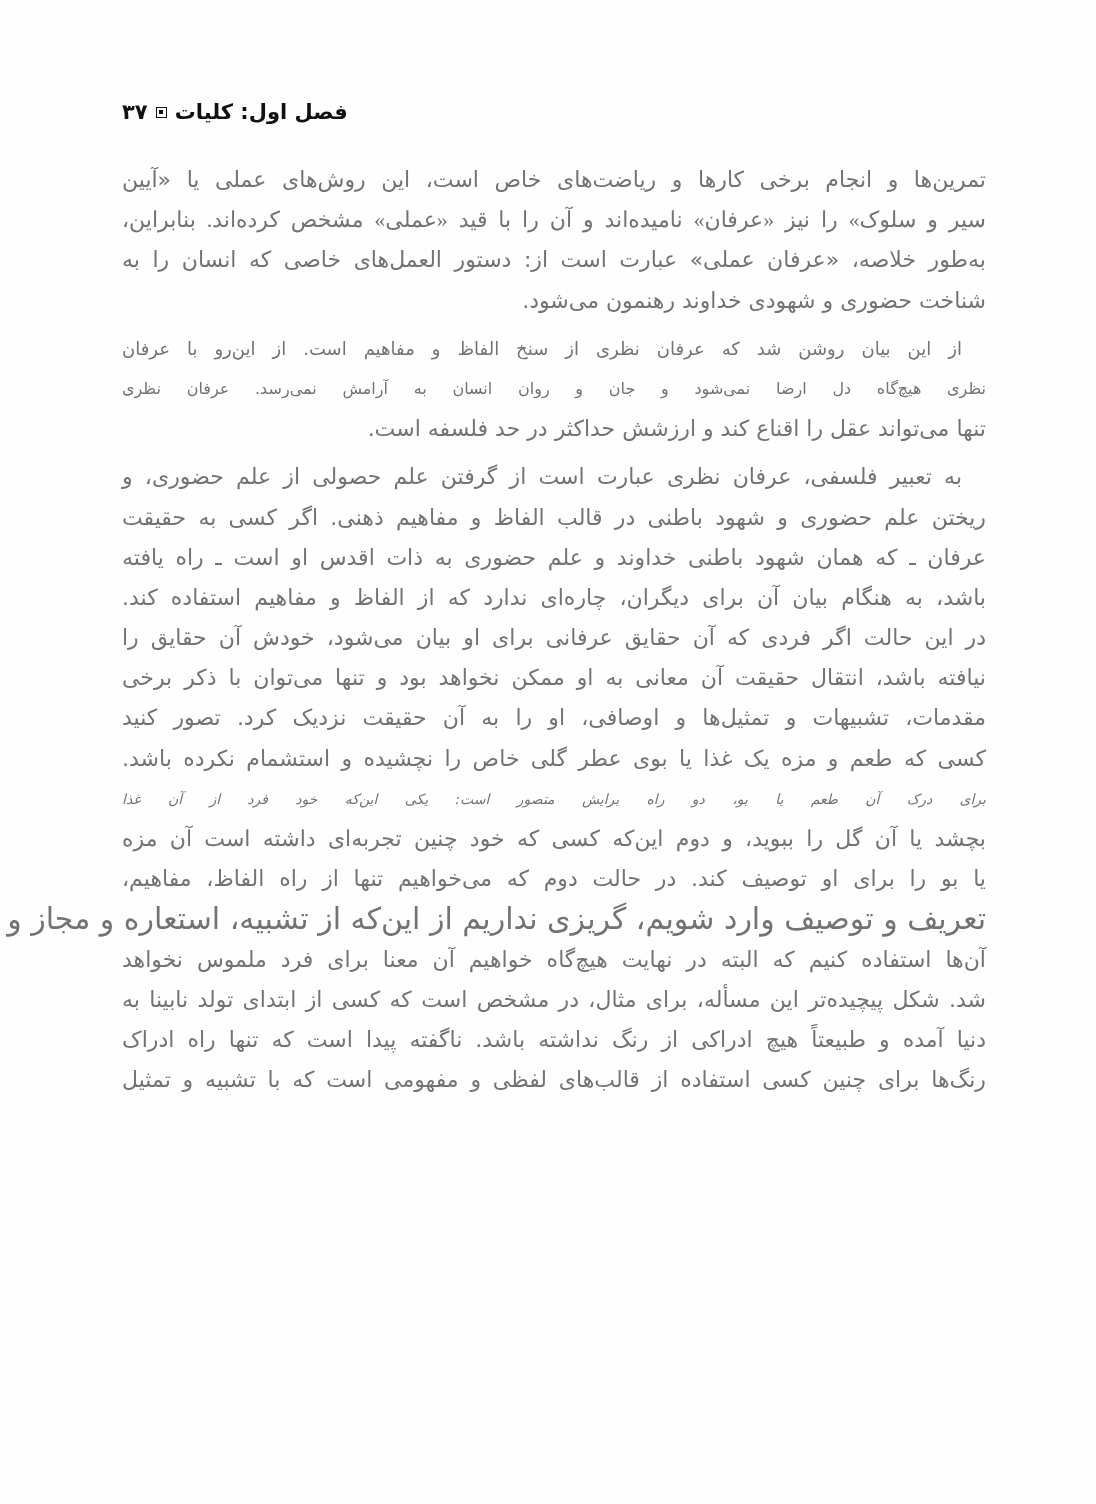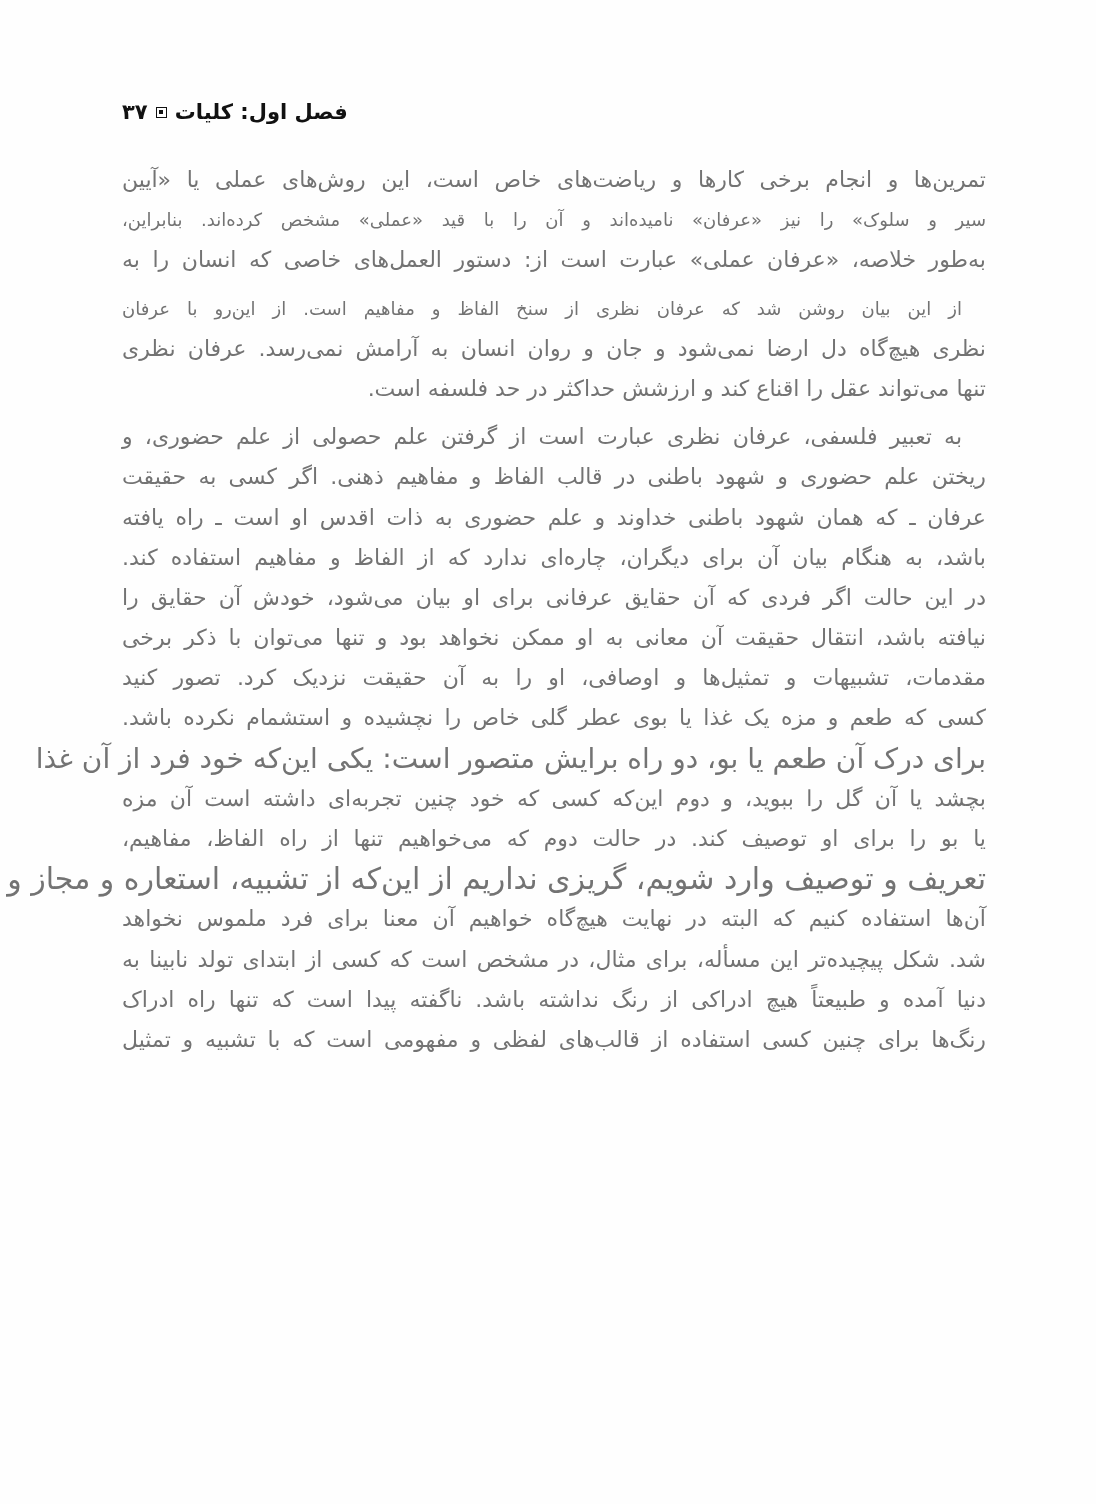--- a/index.html
+++ b/index.html
@@ -42,42 +42,43 @@
   <div class="header">
     <span>فصل اول: کلیات</span>
     <span class="sep"></span>
     <span>۳۷</span>
   </div>
 
   <div class="body-text">
 
     <div>
       <span class="line" style="font-size: 22px;">تمرین‌ها و انجام برخی کارها و ریاضت‌های خاص است، این روش‌های عملی یا «آیین</span>
-      <span class="line" style="font-size: 18px;">سیر و سلوک» را نیز «عرفان» نامیده‌اند و آن را با قید «عملی» مشخص کرده‌اند. بنابراین،</span>
+      <span class="line" style="font-size: 22px; font-family: Liberation Serif, serif;">سیر و سلوک» را نیز «عرفان» نامیده‌اند و آن را با قید «عملی» مشخص کرده‌اند. بنابراین،</span>
       <span class="line" style="font-size: 22px;">به‌طور خلاصه، «عرفان عملی» عبارت است از: دستور العمل‌های خاصی که انسان را به</span>
+      <span class="line last" style="font-size: 22px;">شناخت حضوری و شهودی خداوند رهنمون می‌شود.</span>
     </div>
     <div class="gap"></div>
 
     <div>
       <span class="line indent" style="font-size: 18px;">از این بیان روشن شد که عرفان نظری از سنخ الفاظ و مفاهیم است. از این‌رو با عرفان</span>
-      <span class="line" style="font-size: 22px;">نظری هیچ‌گاه دل ارضا نمی‌شود و جان و روان انسان به آرامش نمی‌رسد. عرفان نظری</span>
+      <span class="line" style="font-size: 16px;">نظری هیچ‌گاه دل ارضا نمی‌شود و جان و روان انسان به آرامش نمی‌رسد. عرفان نظری</span>
       <span class="line last" style="font-size: 22px;">تنها می‌تواند عقل را اقناع کند و ارزشش حداکثر در حد فلسفه است.</span>
     </div>
     <div class="gap"></div>
 
     <div>
       <span class="line indent" style="font-size: 22px;">به تعبیر فلسفی، عرفان نظری عبارت است از گرفتن علم حصولی از علم حضوری، و</span>
       <span class="line" style="font-size: 22px;">ریختن علم حضوری و شهود باطنی در قالب الفاظ و مفاهیم ذهنی. اگر کسی به حقیقت</span>
       <span class="line" style="font-size: 22px;">عرفان ـ که همان شهود باطنی خداوند و علم حضوری به ذات اقدس او است ـ راه یافته</span>
       <span class="line" style="font-size: 22px;">باشد، به هنگام بیان آن برای دیگران، چاره‌ای ندارد که از الفاظ و مفاهیم استفاده کند.</span>
       <span class="line" style="font-size: 22px;">در این حالت اگر فردی که آن حقایق عرفانی برای او بیان می‌شود، خودش آن حقایق را</span>
       <span class="line" style="font-size: 22px;">نیافته باشد، انتقال حقیقت آن معانی به او ممکن نخواهد بود و تنها می‌توان با ذکر برخی</span>
       <span class="line" style="font-size: 22px;">مقدمات، تشبیهات و تمثیل‌ها و اوصافی، او را به آن حقیقت نزدیک کرد. تصور کنید</span>
       <span class="line" style="font-size: 22px;">کسی که طعم و مزه یک غذا یا بوی عطر گلی خاص را نچشیده و استشمام نکرده باشد.</span>
-      <span class="line" style="font-size: 28px;">برای درک آن طعم یا بو، دو راه برایش متصور است: یکی این‌که خود فرد از آن غذا</span>
+      <span class="line" style="font-size: 14px; font-style: italic;">برای درک آن طعم یا بو، دو راه برایش متصور است: یکی این‌که خود فرد از آن غذا</span>
       <span class="line" style="font-size: 22px; font-family: Liberation Serif, serif;">بچشد یا آن گل را ببوید، و دوم این‌که کسی که خود چنین تجربه‌ای داشته است آن مزه</span>
       <span class="line" style="font-size: 22px;">یا بو را برای او توصیف کند. در حالت دوم که می‌خواهیم تنها از راه الفاظ، مفاهیم،</span>
       <span class="line" style="font-size: 30px;">تعریف و توصیف وارد شویم، گریزی نداریم از این‌که از تشبیه، استعاره و مجاز و مانند</span>
       <span class="line" style="font-size: 22px;">آن‌ها استفاده کنیم که البته در نهایت هیچ‌گاه خواهیم آن معنا برای فرد ملموس نخواهد</span>
       <span class="line" style="font-size: 22px;">شد. شکل پیچیده‌تر این مسأله، برای مثال، در مشخص است که کسی از ابتدای تولد نابینا به</span>
       <span class="line" style="font-size: 22px;">دنیا آمده و طبیعتاً هیچ ادراکی از رنگ نداشته باشد. ناگفته پیدا است که تنها راه ادراک</span>
       <span class="line" style="font-size: 22px;">رنگ‌ها برای چنین کسی استفاده از قالب‌های لفظی و مفهومی است که با تشبیه و تمثیل</span>
     </div>
   </div>
 </div>

